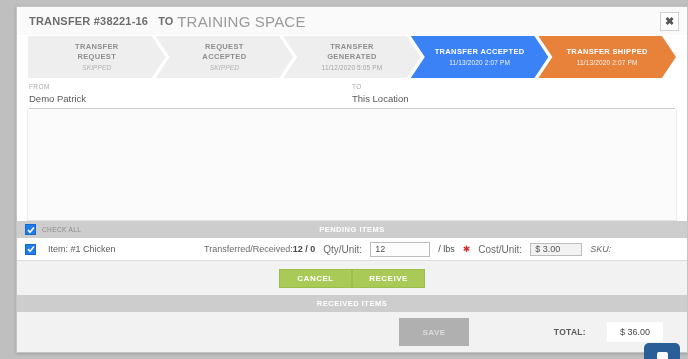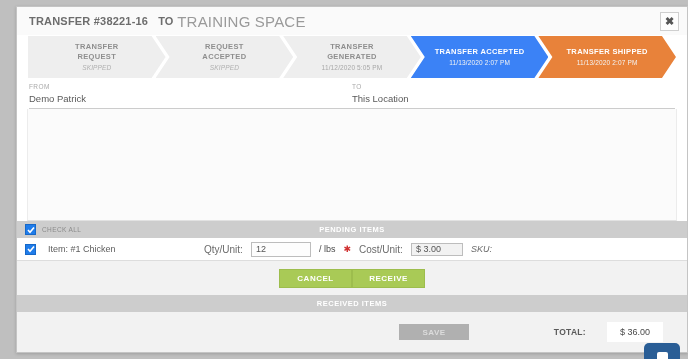--- a/index.html
+++ b/index.html
@@ -220,21 +220,21 @@
   }
   
   .footer {
     flex: 0 0 40px;
     display: flex; align-items: center;
     background: #f2f2f2;
     position: relative;
   }
   .btn-save {
     position: absolute; left: 382px;
-    width: 70px; height: 16px;
+    width: 70px; height: 28px;
     display: flex; align-items: center; justify-content: center;
     font-size: 8px; font-weight: bold; letter-spacing: .5px;
     color: #dcdcdc;
     background: #b0b0b0;
     border: none;
     cursor: default;
   }
   .total-wrap {
     position: absolute; right: 24px;
     display: flex; align-items: center; gap: 21px;
@@ -331,20 +331,21 @@
       <span class="bar-title">PENDING ITEMS</span>
     </div>
 
     <div class="item-row">
       <div class="cb">
         <svg width="8" height="8" viewBox="0 0 8 8">
           <path d="M1 4 L3 6.2 L7 1.4" stroke="#ffffff" stroke-width="1.6" fill="none"></path>
         </svg>
       </div>
       <span class="item-name">Item: #1 Chicken</span>
+      <span class="tr-rec"><span>Transferred/Received:</span><b>12 / 0</b></span>
       <span class="fld-label">Qty/Unit:</span>
       <input class="inp inp-qty" value="12" style="">
       <span class="unit">/ lbs</span>
       <span class="req">✱</span>
       <span class="fld-label">Cost/Unit:</span>
       <input class="inp inp-cost" value="$ 3.00" style="">
       <span class="sku-label">SKU:</span>
     </div>
 
     <div class="actions">

